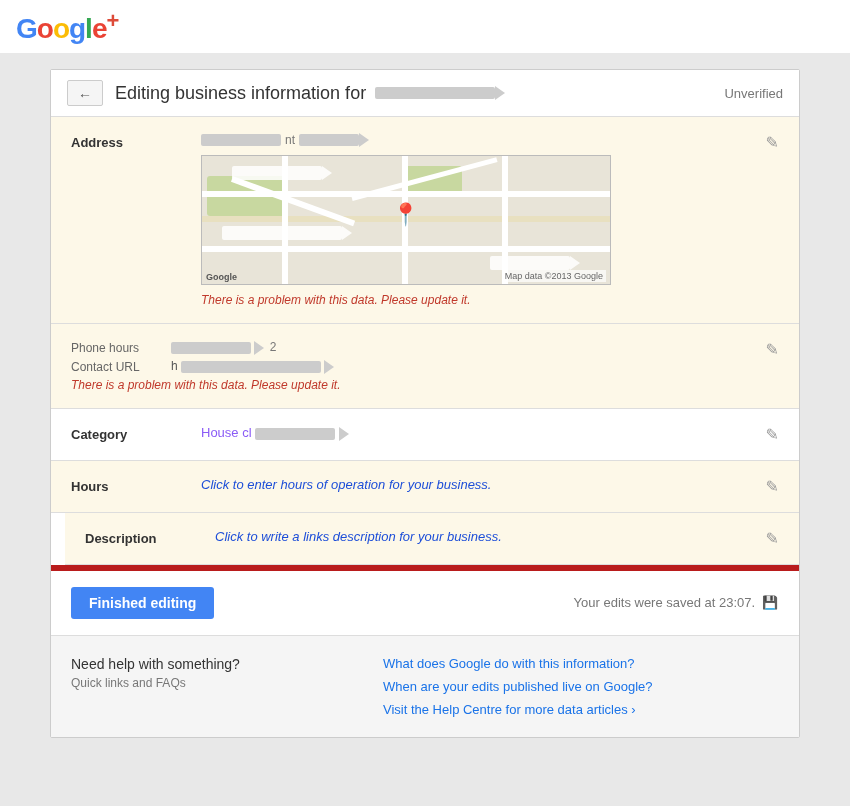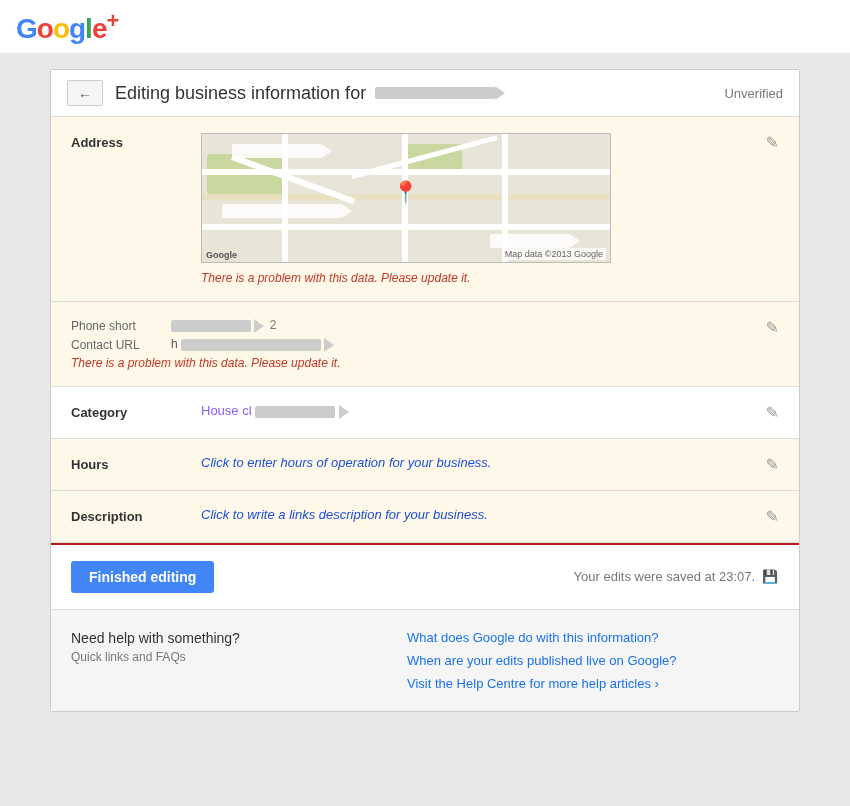--- a/index.html
+++ b/index.html
@@ -189,21 +189,21 @@
       color: #8b5cf6;
       font-size: 13px;
     }
 
     
     .footer-actions {
       padding: 16px 20px;
       display: flex;
       align-items: center;
       background: #fff;
-      border-top: 2px solid #b91c1c;
+      border-top: 6px solid #b91c1c;
     }
     .finished-btn {
       background: #4285F4;
       color: #fff;
       border: none;
       border-radius: 3px;
       padding: 8px 18px;
       font-size: 14px;
       cursor: pointer;
       font-weight: bold;
@@ -229,21 +229,21 @@
     }
     .help-subtitle {
       font-size: 12px;
       color: #777;
       margin-bottom: 12px;
     }
     .help-links {
       display: flex;
       flex-direction: column;
       gap: 8px;
-      margin-left: 116px;
+      margin-left: 92px;
     }
     .help-link {
       color: #1a73e8;
       font-size: 13px;
       text-decoration: none;
       cursor: pointer;
     }
     .help-content {
       display: flex;
     }
@@ -289,20 +289,26 @@
     </span>
     <span class="unverified-badge">Unverified</span>
   </div>
 
   <div class="content-area">
 
     <div class="section-row">
       <div class="section-label">Address</div>
       <div class="section-content">
 
+        <div style="margin-bottom:8px;display:flex;align-items:center;">
+          <span class="arrow-line" style="width:80px;"></span>
+          <span style="font-size:12px;color:#777;margin:0 4px;">nt</span>
+          <span class="arrow-line" style="width:60px;"></span>
+          <span class="arrow-head"></span>
+        </div>
 
         <div class="map-container">
           <div class="map-bg">
 
             <div class="map-green-area" style="left:5px;top:20px;width:80px;height:40px;"></div>
             <div class="map-green-area" style="left:200px;top:10px;width:60px;height:30px;"></div>
 
             <div class="street street-h" style="left:0;top:35px;width:100%;background:#fff;"></div>
             <div class="street street-h" style="left:0;top:60px;width:100%;background:#e8e0c0;"></div>
             <div class="street street-h" style="left:0;top:90px;width:100%;background:#fff;"></div>
@@ -333,21 +339,21 @@
           </div>
         </div>
         <div class="error-text">There is a problem with this data. Please update it.</div>
       </div>
       <div class="section-edit-icon">✎</div>
     </div>
 
     <div class="section-row">
       <div class="section-content">
         <div class="contact-line">
-          <span class="contact-line-label">Phone short</span>
+          <span class="contact-line-label">Phone hours</span>
           <span class="contact-line-value">
             <span class="arrow-line" style="width:80px;"></span>
             <span class="arrow-head"></span>
             <span style="margin-left:2px;">2</span>
           </span>
         </div>
         <div class="contact-line">
           <span class="contact-line-label">Contact URL</span>
           <span class="contact-line-value">
             <span style="color:#555;font-size:12px;">h</span>
@@ -373,21 +379,21 @@
     </div>
 
     <div class="section-row" style="background:#fdf8e8;">
       <div class="section-label">Hours</div>
       <div class="section-content">
         <span class="placeholder-text">Click to enter hours of operation for your business.</span>
       </div>
       <div class="section-edit-icon">✎</div>
     </div>
 
-    <div class="section-row" style="background:#fdf8e8;">
+    <div class="section-row" style="background:#fdf8e8;margin-left:14px;">
       <div class="section-label">Description</div>
       <div class="section-content">
         <span class="placeholder-text">Click to write a links description for your business.</span>
       </div>
       <div class="section-edit-icon">✎</div>
     </div>
 
   </div>
 
   <div class="footer-actions">
@@ -400,18 +406,18 @@
 
   <div class="help-section">
     <div class="help-content">
       <div class="help-left">
         <div class="help-title">Need help with something?</div>
         <div class="help-subtitle">Quick links and FAQs</div>
       </div>
       <div class="help-links">
         <a class="help-link" href="#">What does Google do with this information?</a>
         <a class="help-link" href="#">When are your edits published live on Google?</a>
-        <a class="help-link" href="#">Visit the Help Centre for more help articles ›</a>
+        <a class="help-link" href="#">Visit the Help Centre for more data articles ›</a>
       </div>
     </div>
   </div>
 
 </div>
 
 </body></html>

